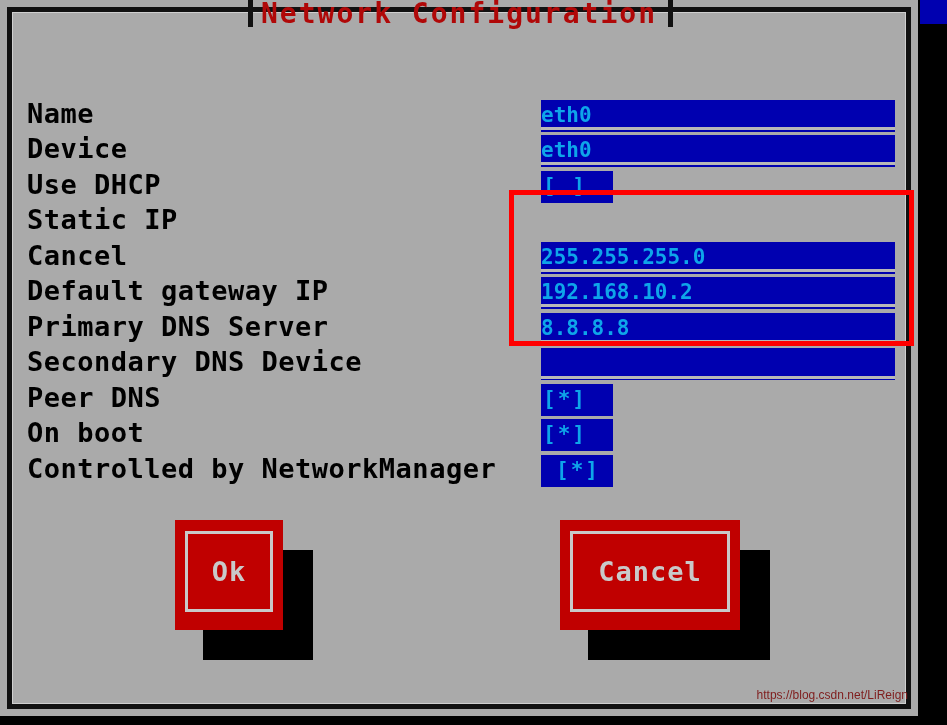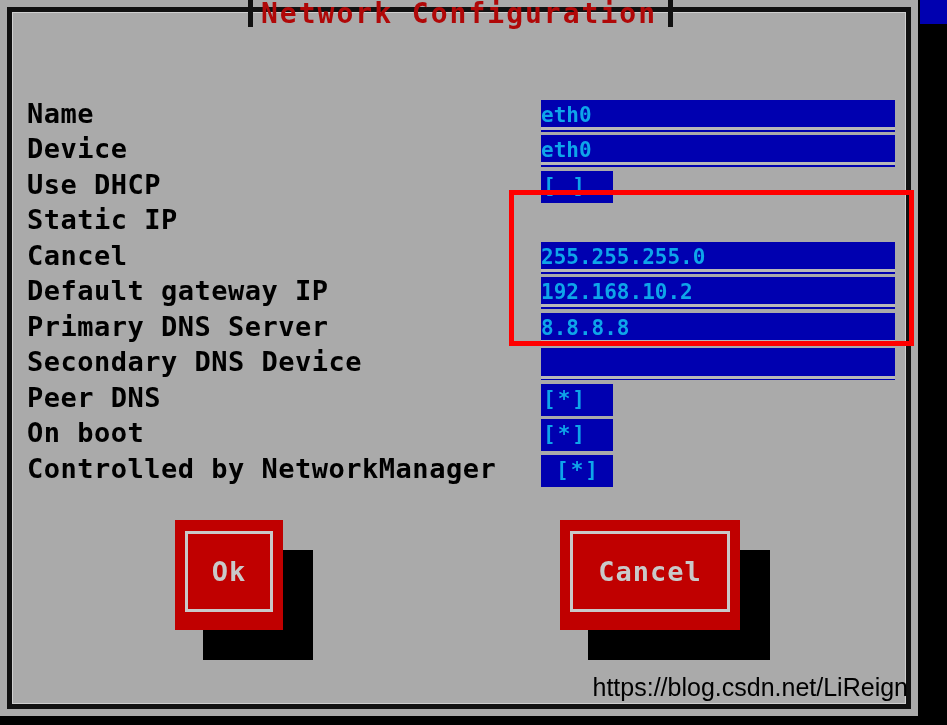--- a/index.html
+++ b/index.html
@@ -235,22 +235,22 @@
     box-sizing: border-box;
     pointer-events: none;
     z-index: 50;
   }
 
   
   #watermark {
     position: absolute;
     right: 10px;
     bottom: 14px;
-    color: #000000;
-    font-size: 25px;
+    color: #7f1d1d;
+    font-size: 12px;
     font-family: "Liberation Sans", sans-serif;
     white-space: nowrap;
     z-index: 40;
   }
 </style>
 </head>
 <body>
 
 <div id="screen">
 

